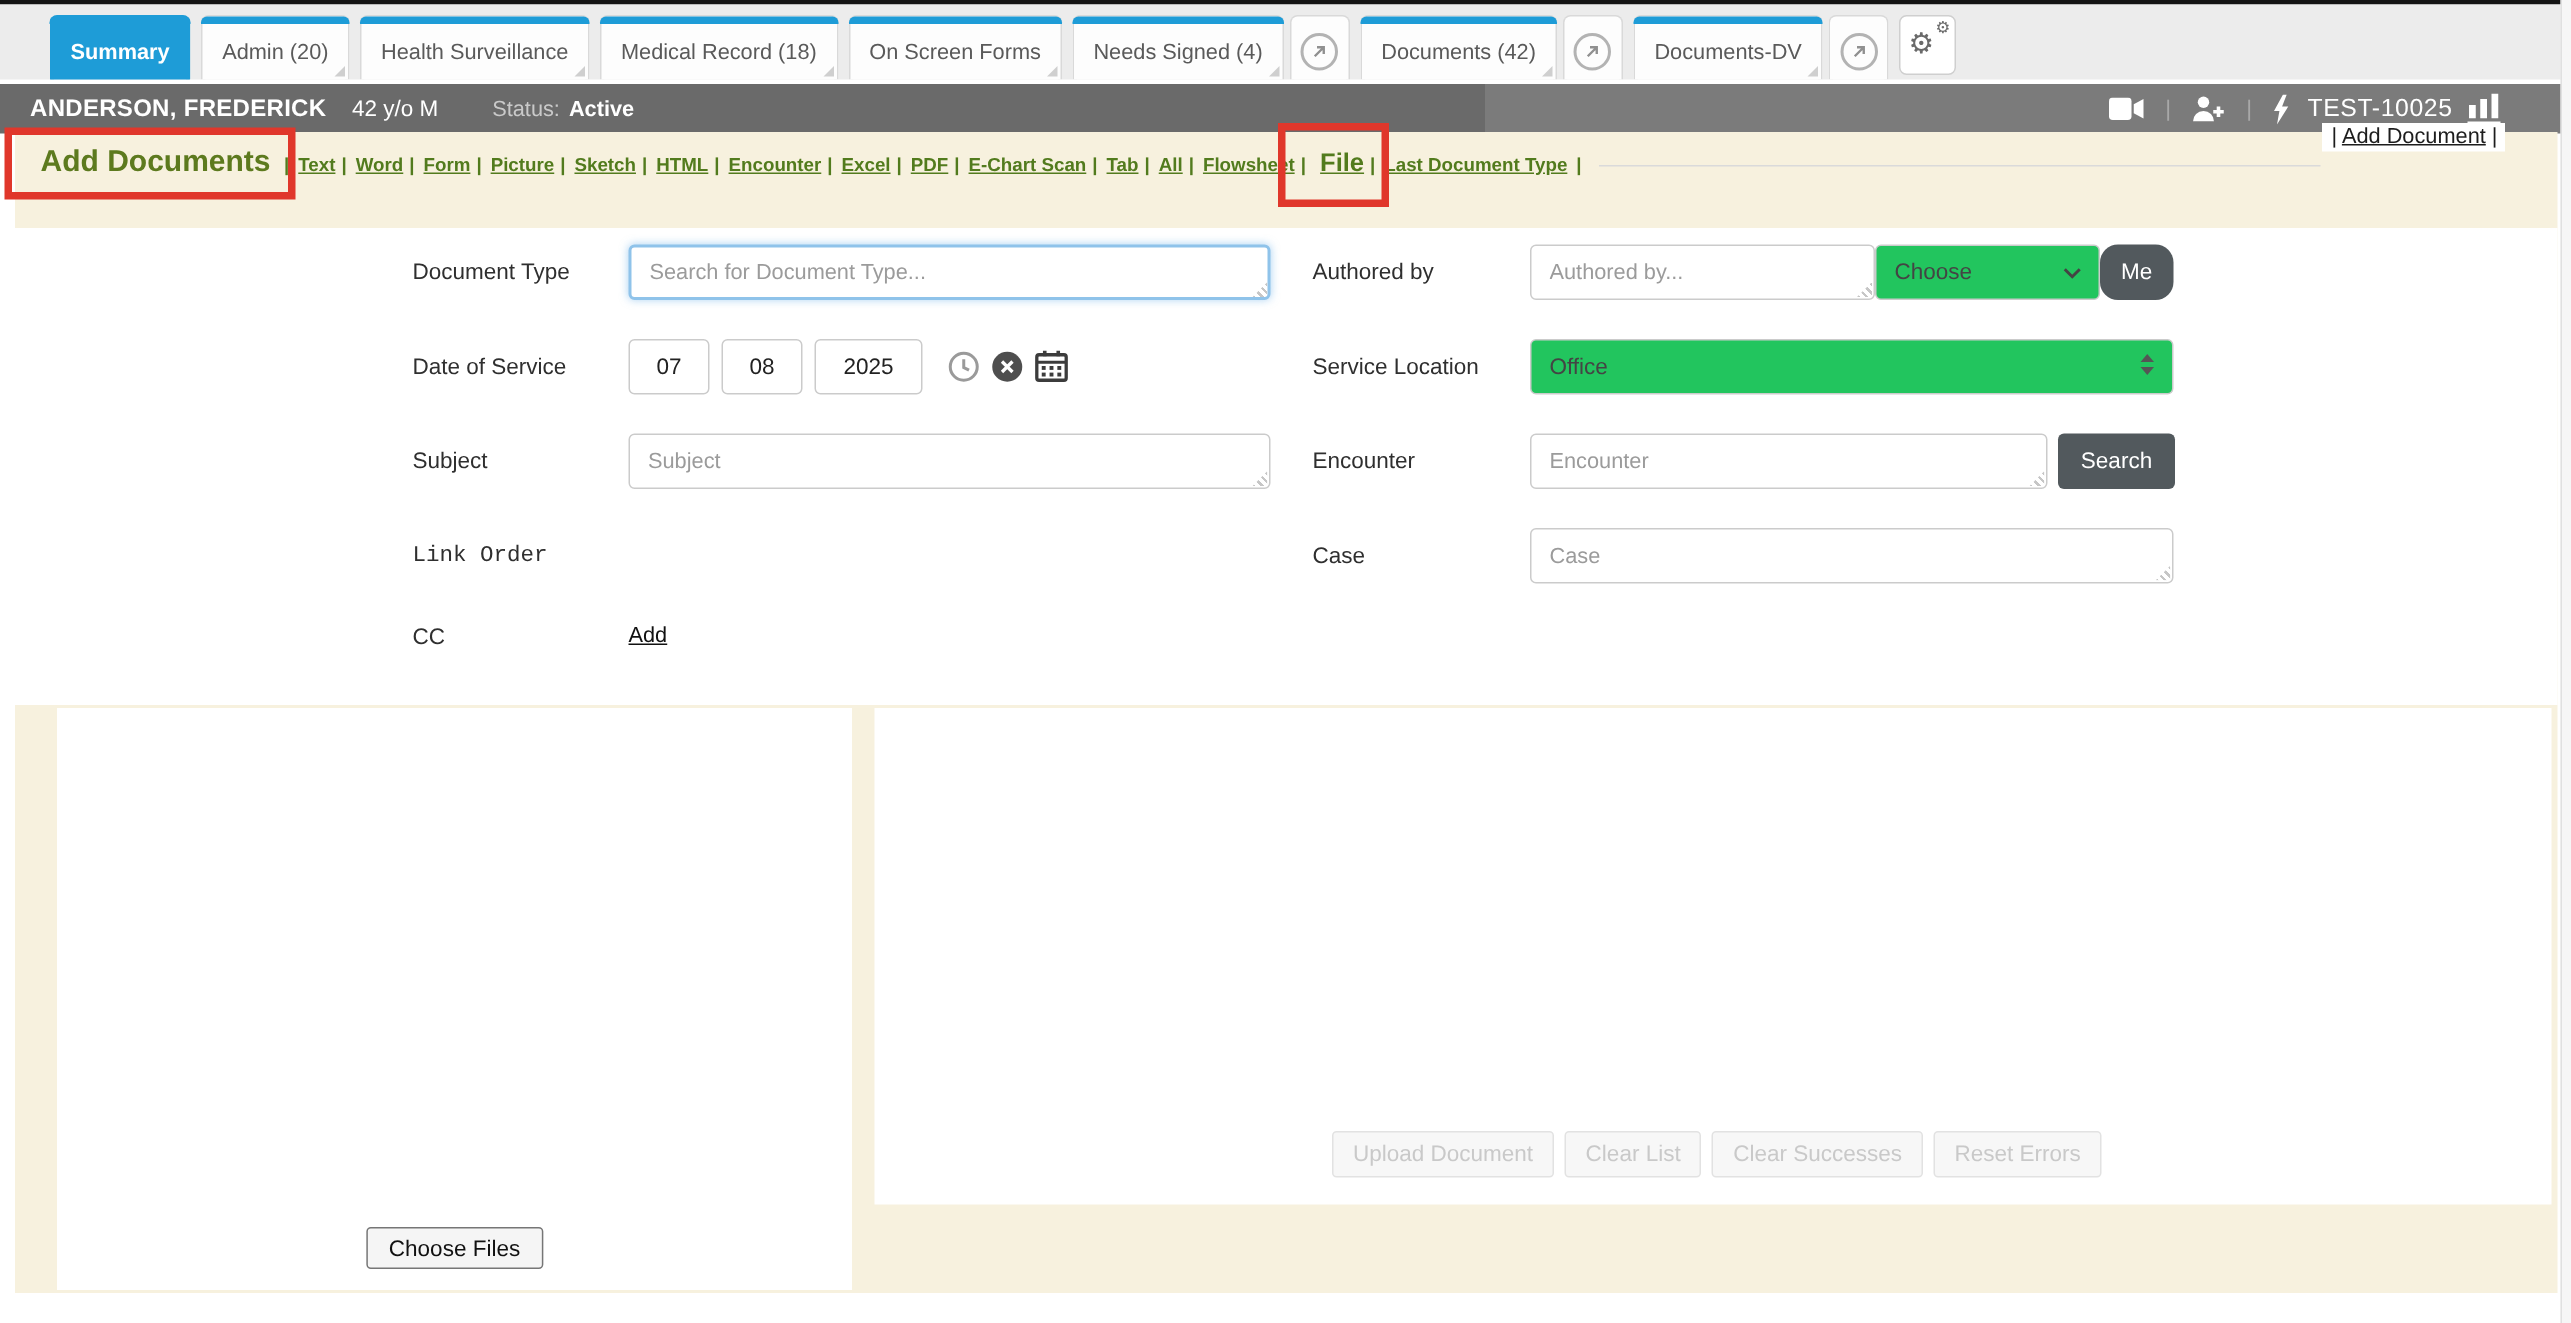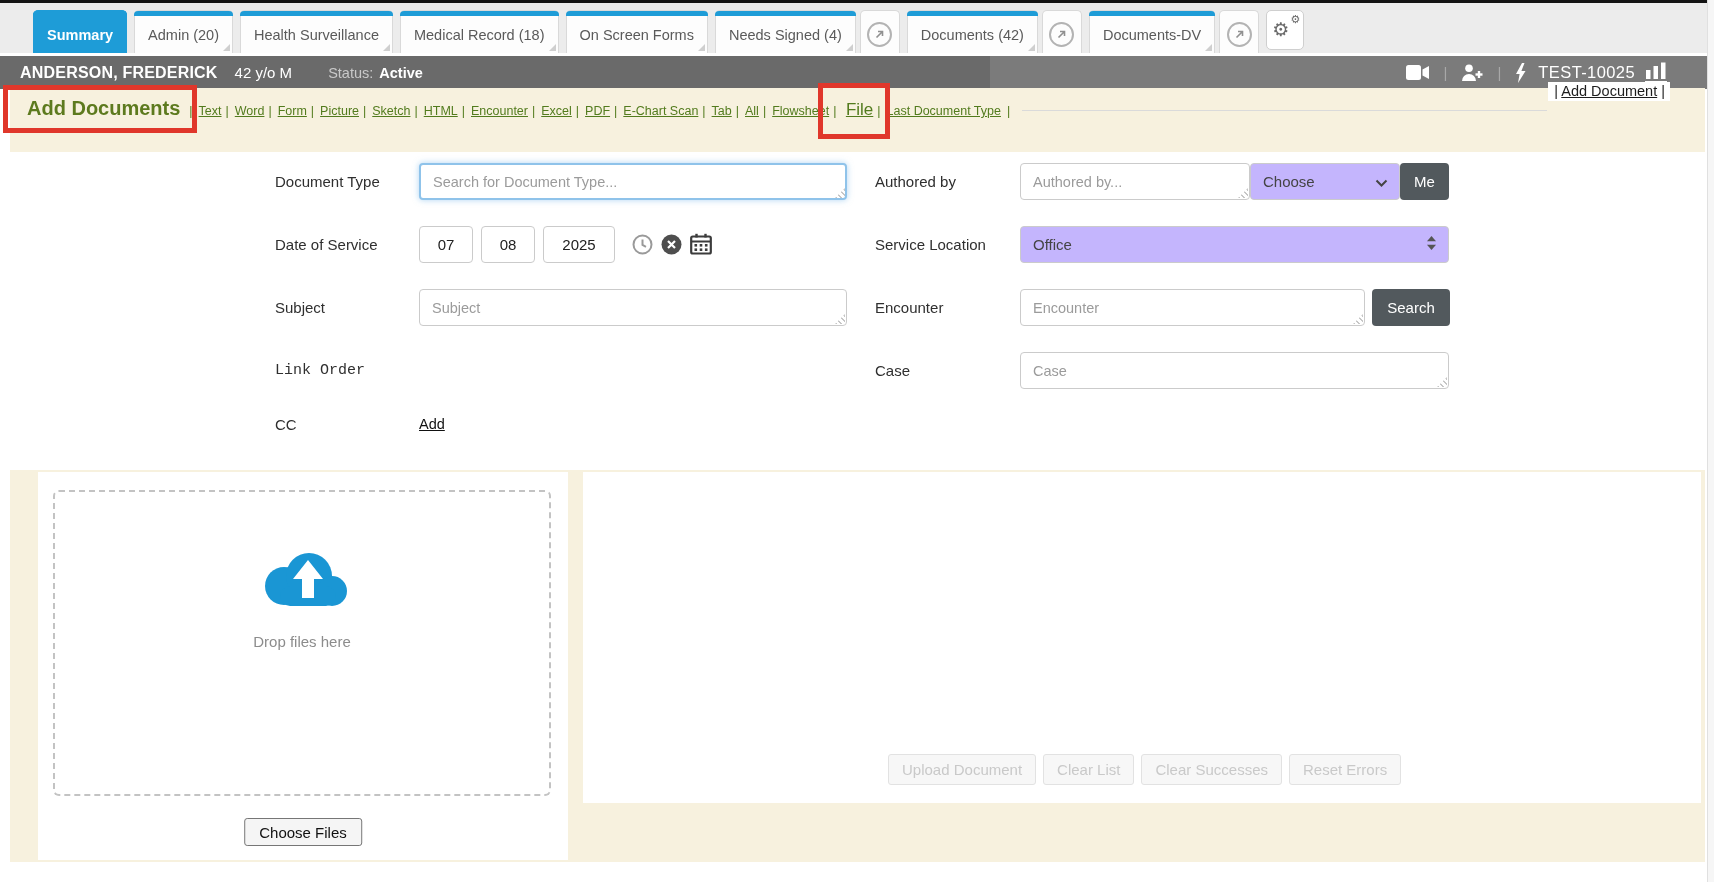--- a/index.html
+++ b/index.html
@@ -59,21 +59,21 @@
   
   .panel{position:absolute;left:10px;top:88px;width:1695px;height:774px;background:#f7f1de;}
 
   .header-row{position:relative;display:flex;align-items:baseline;padding:9px 158px 0 17px;
        white-space:nowrap;}
   .ptitle{font-size:20px;font-weight:bold;color:#5d7a1e;margin-right:5px;}
   .title-wrap,.file-wrap{position:relative;display:inline-block;}
   .red-box{position:absolute;border:5px solid #e0372b;pointer-events:none;z-index:5;}
   .title-box{left:-24px;right:-12px;top:-12px;bottom:-13px;}
   .file-box{left:-11px;right:-17px;top:-17px;bottom:-19px;}
-  .hlink{color:#527b1d;font-weight:normal;font-size:12.5px;cursor:pointer;text-decoration:none;}
+  .hlink{color:#527b1d;font-weight:bold;font-size:12.5px;cursor:pointer;text-decoration:none;}
   .hlink::before{content:"|";margin:0 6px 0 4px;}
   .hlink .txt{text-decoration:underline;}
   .hlink.trail::after{content:"|";margin-left:6px;}
   .file-link{position:relative;}
   .file-link .txt{font-size:17px;}
   .divider{flex:1;height:1px;background:#dadada;align-self:center;margin-left:12px;position:relative;top:2px;}
 
   
   .form-band{position:absolute;left:0;top:64px;width:1695px;height:318px;background:#fff;}
   .flabel{position:absolute;font-size:15px;color:#2f2f2f;line-height:37px;}
@@ -96,28 +96,28 @@
        border:1px solid #cbcbcb;border-radius:4px;font-family:inherit;outline:none;}
   #d-month{left:409px;width:54px;}
   #d-day{left:471px;width:54px;}
   #d-year{left:533px;width:72px;}
   .dicon{position:absolute;top:82px;display:flex;cursor:pointer;}
   #i-clock{left:622px;}
   #i-clear{left:651px;}
   #i-cal{left:680px;top:81px;}
   .cc-add{position:absolute;left:409px;top:254px;line-height:37px;font-size:14.5px;color:#111;
        text-decoration:underline;cursor:pointer;}
-  .selbox{position:absolute;height:37px;background:#c4b5fd;border:1px solid #cbcbcb;border-radius:4px;
+  .selbox{position:absolute;height:37px;background:#22c55e;border:1px solid #cbcbcb;border-radius:4px;
        display:flex;align-items:center;justify-content:space-between;padding:0 11px 0 12px;
        font-size:15px;color:#444;cursor:pointer;}
   #choose-select{left:1240px;top:11px;width:150px;}
   #service-select{left:1010px;top:74px;width:429px;}
   .dark-btn{position:absolute;height:37px;background:#52595d;color:#fff;border:none;border-radius:4px;
        font-size:15px;font-family:inherit;cursor:pointer;}
-  #me-btn{left:1390px;top:11px;width:49px;}
+  #me-btn{left:1390px;top:11px;width:49px;border-radius:12px;}
   #search-btn{left:1362px;top:137px;width:78px;}
 
   
   .left-card{position:absolute;left:28px;top:384px;width:530px;height:388px;background:#fff;}
   .dropzone{position:absolute;left:15px;top:18px;width:498px;height:306px;border:2px dashed #c3c3c3;
        border-radius:6px;display:flex;flex-direction:column;align-items:center;padding-top:54px;}
   .droptext{margin-top:19px;font-size:15px;color:#8c8c8c;}
   .choose-files{position:absolute;left:50%;transform:translateX(-50%);top:346px;height:28px;
        padding:0 14px;background:#f5f5f5;border:1px solid #767676;border-radius:3px;
        font-size:15px;font-family:inherit;color:#111;cursor:pointer;}
@@ -348,34 +348,20 @@
       </span>
       <button class="dark-btn" id="search-btn">Search</button>
 
       <span class="flabel" style="left:865px;top:200px;">Case</span>
       <span class="iwrap grip" id="w-case">
         <input placeholder="Case" style="">
       </span>
     </div>
 
     <div class="left-card">
-      <div class="dropzone">
-        <span>
-          <svg width="96" height="64" viewBox="0 0 96 64">
-            <g fill="#1a96d4">
-              <circle cx="30" cy="40" r="19"></circle>
-              <circle cx="55" cy="30" r="23"></circle>
-              <circle cx="78" cy="45" r="15"></circle>
-              <rect x="26" y="40" width="56" height="20" rx="10"></rect>
-            </g>
-            <polygon points="54,14 69,33 60,33 60,52 48,52 48,33 39,33" fill="#fff"></polygon>
-          </svg>
-        </span>
-        <span class="droptext">Drop files here</span>
-      </div>
       <button class="choose-files">Choose Files</button>
     </div>
 
     <div class="right-card">
       <div class="btn-row">
         <button class="gbtn">Upload Document</button>
         <button class="gbtn">Clear List</button>
         <button class="gbtn">Clear Successes</button>
         <button class="gbtn">Reset Errors</button>
       </div>

